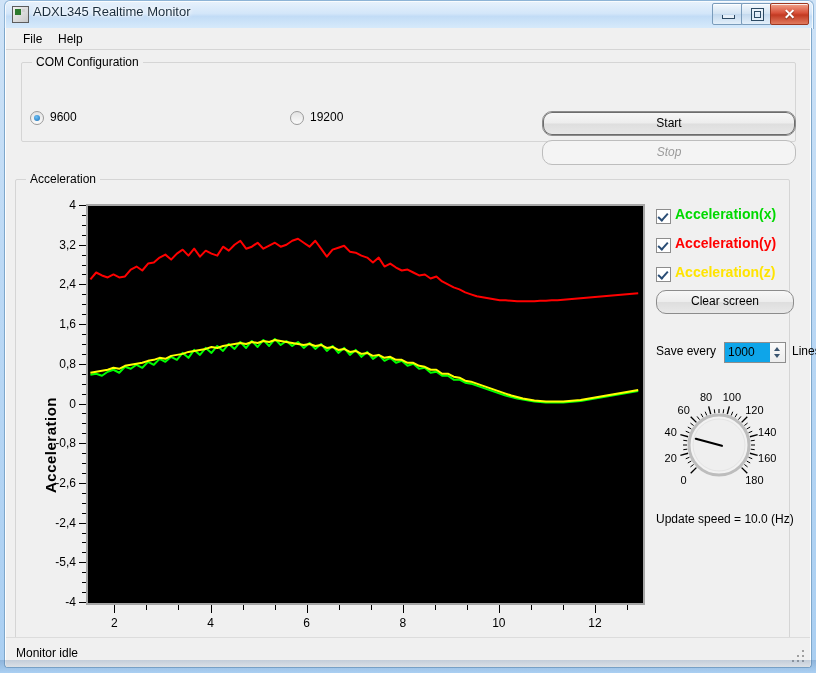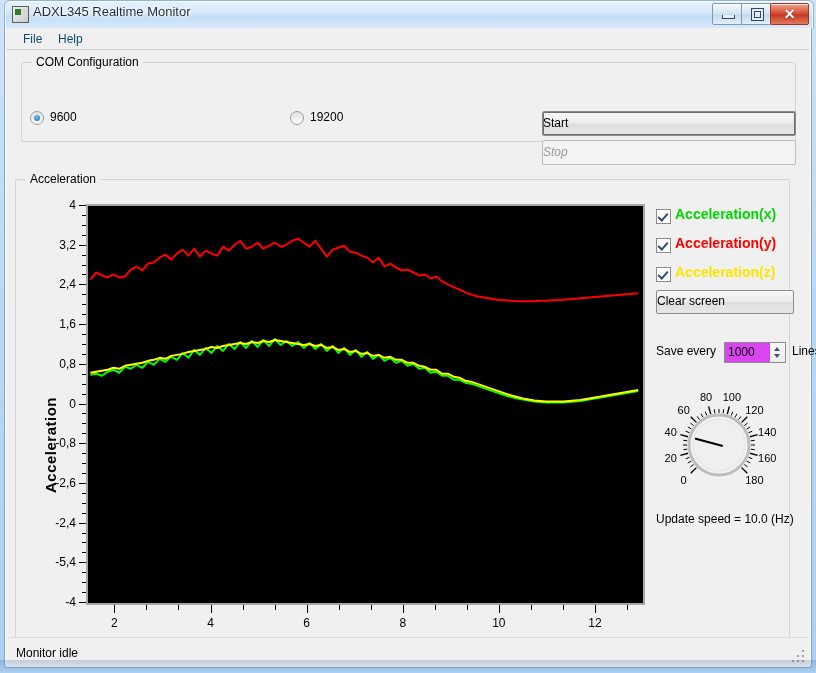--- a/index.html
+++ b/index.html
@@ -42,21 +42,21 @@
   .glyph-close{position:absolute;left:0;top:0;width:37px;height:20px;color:#fff;font:bold 14px "Liberation Sans",sans-serif;
      text-align:center;line-height:20px;text-shadow:0 1px 1px #7a2b16;}
 
   #client{position:absolute;left:0;top:28px;width:806px;height:639px;
      background:#f0f0f0;border:1px solid #7ea7cb;border-top:none;border-radius:0 0 4px 4px;
      box-shadow:inset 0 0 0 1px #fff;}
 
   
   #menubar{position:absolute;left:1px;top:0px;width:804px;height:21px;background:#f0f0f0;
      border-bottom:1px solid #d5d5d5;}
-  .menu-item{position:absolute;top:3px;height:16px;padding:0 7px;font-size:12px;color:#0c4a6e;line-height:16px;cursor:default;}
+  .menu-item{position:absolute;top:3px;height:16px;padding:0 7px;font-size:12px;color:#000000;line-height:16px;cursor:default;}
   #menu-file{left:10px;}
   #menu-help{left:45px;}
 
   
   #grp-com{position:absolute;left:16px;top:34px;width:773px;height:78px;
      border:1px solid #d5d5d5;border-radius:2px;}
   #grp-com-label{position:absolute;left:10px;top:-8px;background:#f0f0f0;padding:0 4px;font-size:12px;color:#000;}
   #combo-port{position:absolute;left:8px;top:16px;width:506px;height:23px;
      background:linear-gradient(180deg,#fdfdfd,#f1f1f1 48%,#e7e7e7 52%,#f5f5f5);
      border:1px solid #9a9a9a;border-radius:2px;}
@@ -65,21 +65,21 @@
      border-left:4px solid transparent;border-right:4px solid transparent;border-top:4px solid #000;}
   .radio-row{position:absolute;font-size:12px;color:#000;}
   #radio-9600{left:8px;top:47px;}
   #radio-19200{left:268px;top:47px;}
   .radio-mark{position:absolute;left:0;top:1px;width:12px;height:12px;border-radius:50%;
      background:linear-gradient(180deg,#e3e3e3,#fbfbfb);border:1px solid #9a9a9a;}
   .radio-mark.on:after{content:"";position:absolute;left:3px;top:3px;width:6px;height:6px;border-radius:50%;
      background:radial-gradient(circle at 40% 35%,#6ec0f5,#1a6fb5);}
   .radio-label{position:absolute;left:20px;top:0px;white-space:nowrap;}
 
-  .btn{position:absolute;border:1px solid #8c8c8c;border-radius:2px;font-size:12px;text-align:left;cursor:default;
+  .btn{position:absolute;border:1px solid #8c8c8c;border-radius:10px;font-size:12px;text-align:center;cursor:default;
      background:linear-gradient(180deg,#f7f7f7,#ededed 48%,#dedede 52%,#e8e8e8);color:#000;}
   .btn.disabled{color:#9a9a9a;border-color:#bdbdbd;background:#f4f4f4;font-style:italic;}
   #btn-start{left:537px;top:83px;width:252px;height:23px;line-height:22px;box-shadow:0 0 0 1px #6d6d6d inset;}
   #btn-stop{left:537px;top:112px;width:252px;height:23px;line-height:22px;}
 
   
   #grp-acc{position:absolute;left:10px;top:151px;width:773px;height:481px;
      border:1px solid #d5d5d5;border-radius:2px;}
   #grp-acc-label{position:absolute;left:10px;top:-8px;background:#f0f0f0;padding:0 4px;font-size:12px;color:#000;}
 
@@ -103,21 +103,21 @@
   .legend-row{position:absolute;left:640px;height:20px;}
   .cb{position:absolute;left:0;top:3px;width:13px;height:13px;background:#fff;border:1px solid #8d8d8d;}
   .cb:after{content:"";position:absolute;left:3px;top:1px;width:4px;height:8px;
      border:solid #2a4d75;border-width:0 2px 2px 0;transform:rotate(42deg);}
   .legend-text{position:absolute;left:19px;top:0;font:bold 14px "Liberation Sans",sans-serif;white-space:nowrap;}
   #legend-x{top:26px;}  #legend-y{top:55px;}  #legend-z{top:84px;}
   #btn-clear{left:640px;top:110px;width:136px;height:22px;line-height:21px;}
 
   #save-row{position:absolute;left:640px;top:162px;width:150px;height:20px;font-size:12px;color:#000;}
   #save-label{position:absolute;left:0;top:2px;}
-  #spin-box{position:absolute;left:68px;top:0px;width:46px;height:19px;background:#d946ef;border:1px solid #8d8d8d;}
+  #spin-box{position:absolute;left:68px;top:0px;width:46px;height:19px;background:#0ea5e9;border:1px solid #8d8d8d;}
   #spin-value{position:absolute;left:3px;top:2px;font-size:12px;color:#000;}
   #spin-btns{position:absolute;left:114px;top:0px;width:15px;height:19px;
      background:linear-gradient(180deg,#fafafa,#ededed);border:1px solid #8d8d8d;border-left:none;}
   .spin-up{position:absolute;left:4px;top:4px;width:0;height:0;border-left:3px solid transparent;border-right:3px solid transparent;border-bottom:4px solid #3b5570;}
   .spin-dn{position:absolute;left:4px;top:11px;width:0;height:0;border-left:3px solid transparent;border-right:3px solid transparent;border-top:4px solid #3b5570;}
   #lines-label{position:absolute;left:136px;top:2px;}
 
   #knob-area{position:absolute;left:640px;top:203px;width:150px;height:110px;}
   #speed-text{position:absolute;left:640px;top:332px;font-size:12px;color:#000;white-space:nowrap;}
 

